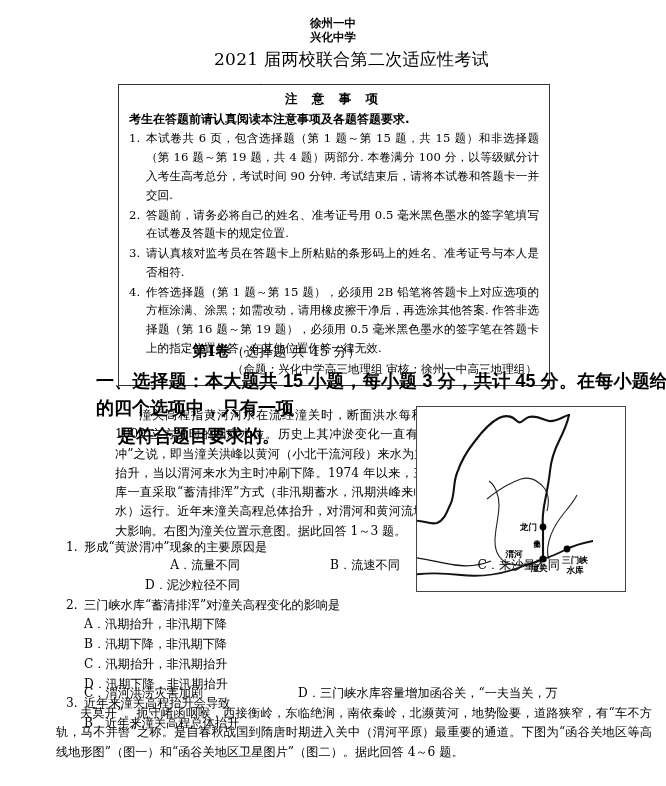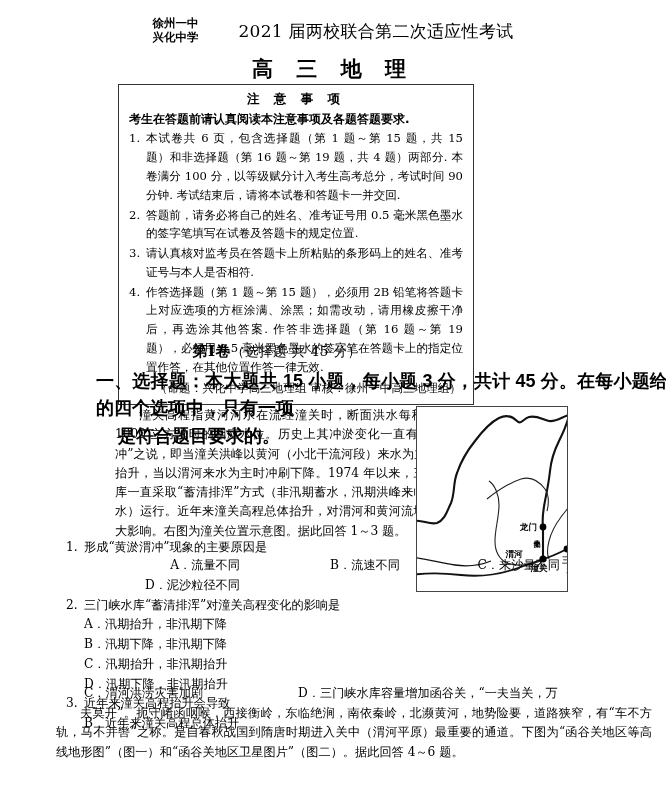--- a/index.html
+++ b/index.html
@@ -27,20 +27,21 @@
     position: absolute;
     left: 0; top: 12px;
     width: 666px;
     text-align: center;
   }
   .title-row {
     display: inline-flex;
     align-items: center;
     justify-content: center;
     gap: 3px;
+    flex-direction: column;
   }
   .school-stack {
     display: inline-flex;
     flex-direction: column;
     font-size: 11.5px;
     line-height: 1.18;
     font-family: "DejaVu Sans", "Liberation Sans", sans-serif;
     font-weight: 600;
     letter-spacing: 0px;
     text-align: center;
@@ -59,21 +60,21 @@
     font-weight: bold;
     letter-spacing: 8px;
     font-family: "DejaVu Serif", "Liberation Serif", serif;
   }
 
   
   .notice-box {
     position: absolute;
     left: 118px;
     top: 84px;
-    width: 356px;
+    width: 432px;
     border: 1px solid #333;
     box-sizing: border-box;
     padding: 6px 10px 7px 10px;
     background: #fff;
   }
   .notice-title {
     text-align: center;
     font-weight: bold;
     font-size: 12.5px;
     letter-spacing: 5px;
@@ -161,21 +162,21 @@
     text-align: justify;
     text-justify: inter-ideograph;
     text-indent: 24px;
     margin-left: 47px;
   }
 
   .map-figure {
     position: absolute;
     left: 416px;
     top: 406px;
-    width: 152px;
+    width: 210px;
     height: 186px;
     border: 1px solid #444;
     box-sizing: border-box;
     background: #fff;
     overflow: hidden;
     text-decoration: underline;
   }
   .map-figure svg { display: block; }
 
   

